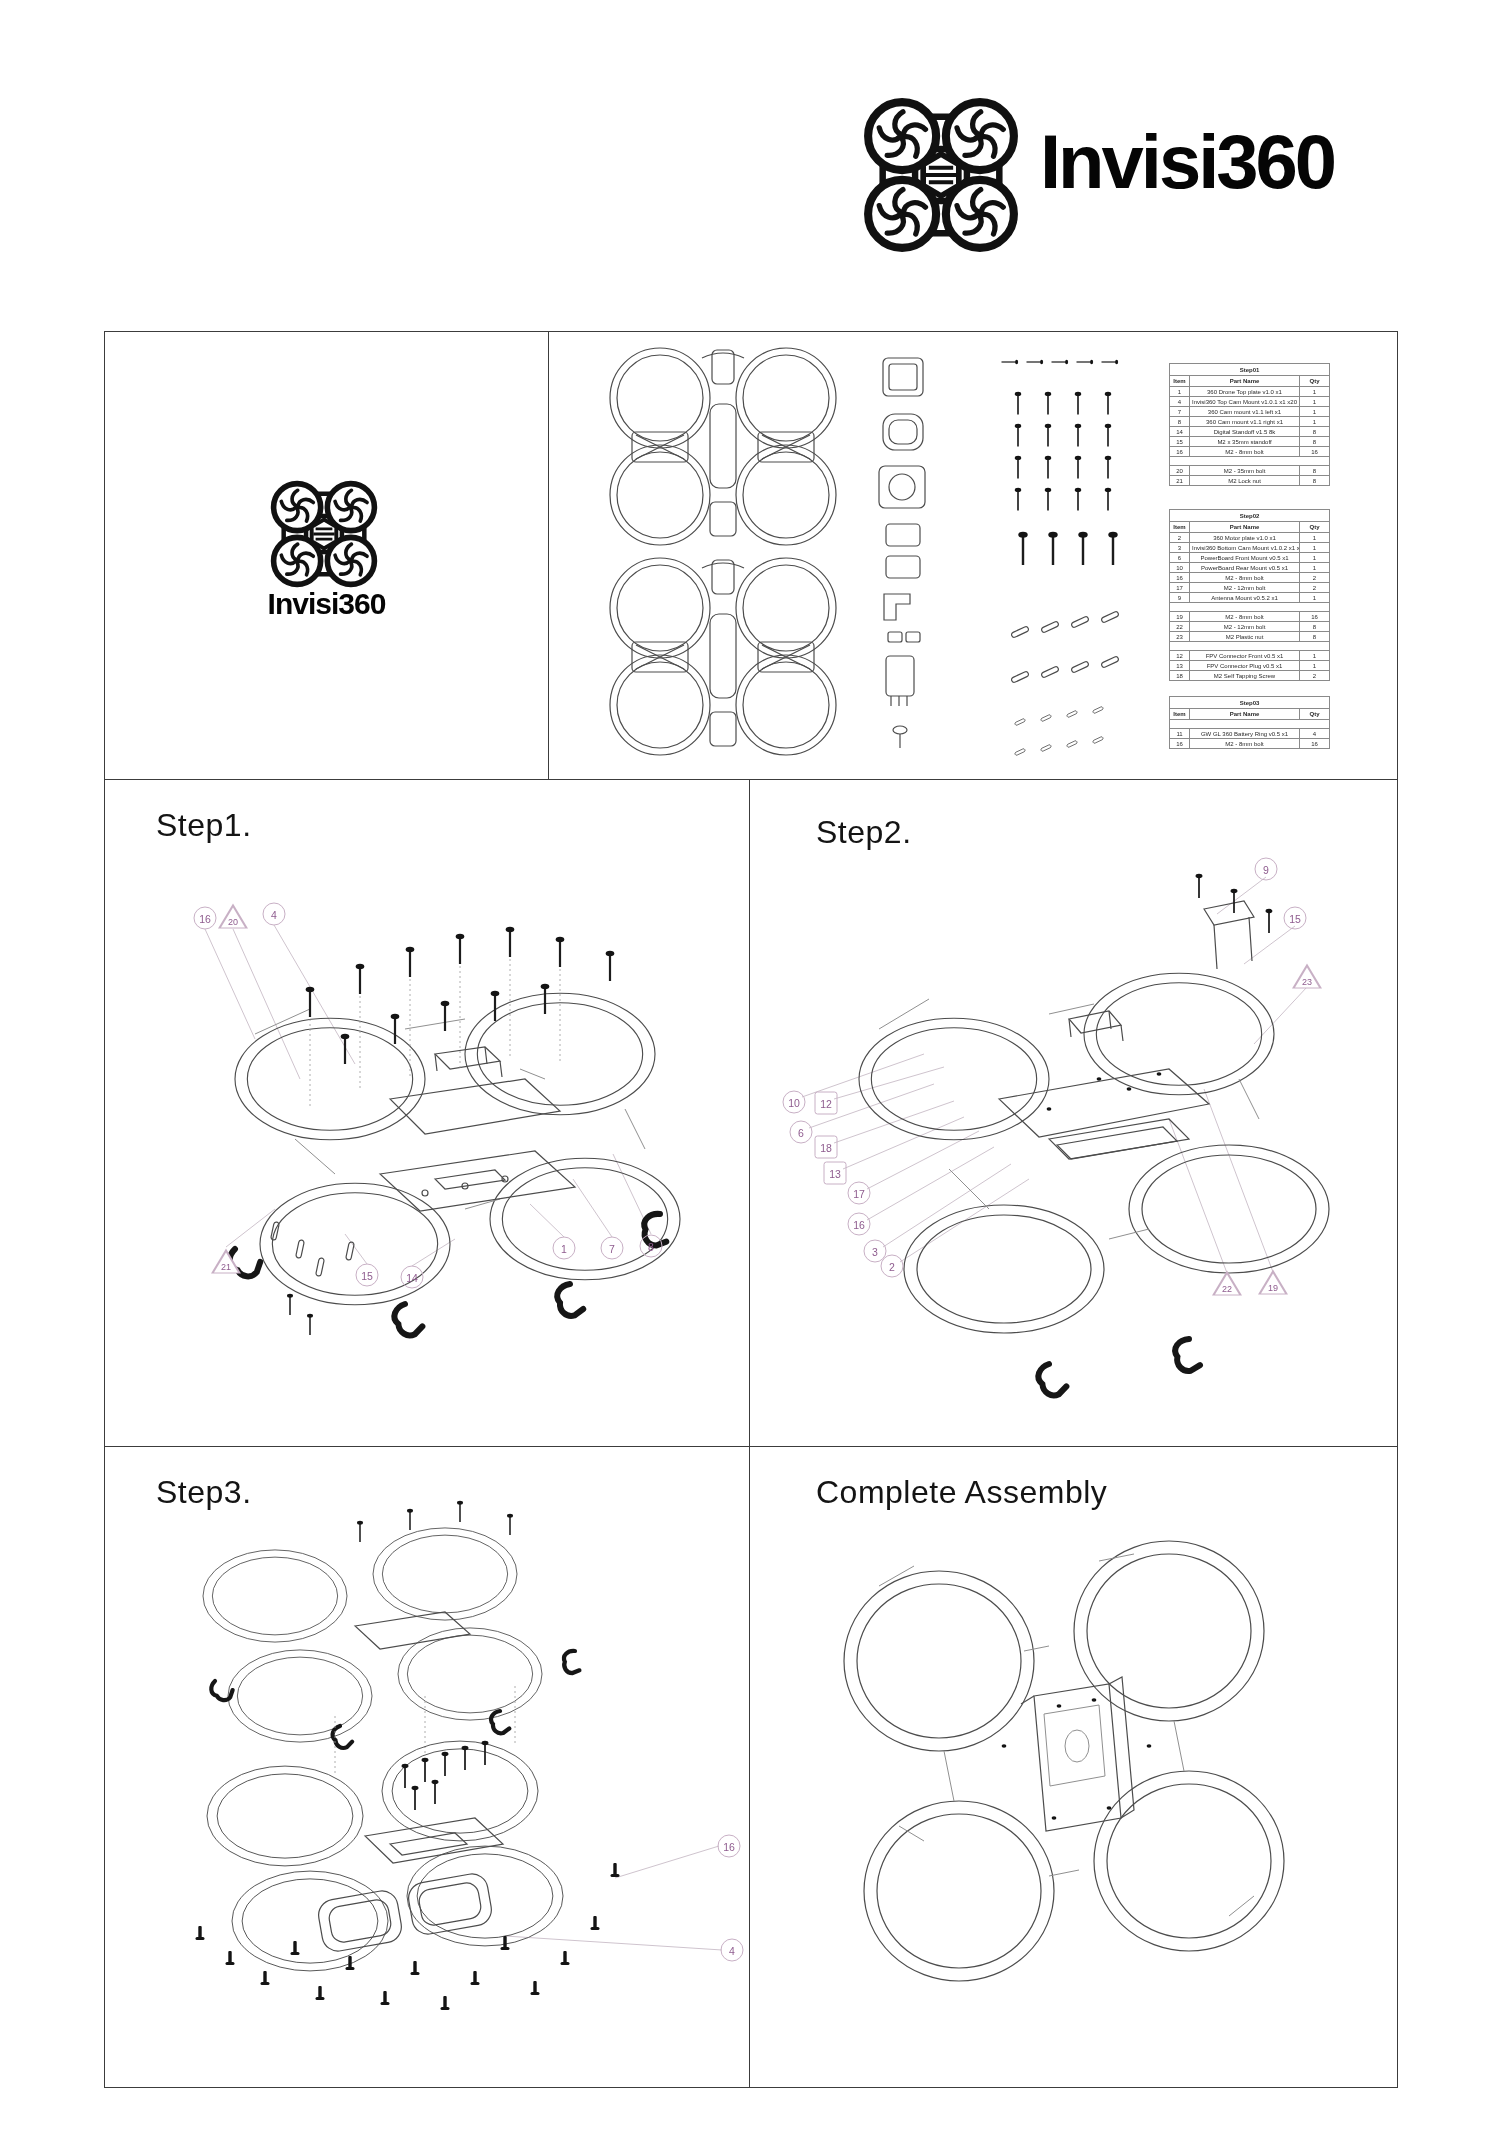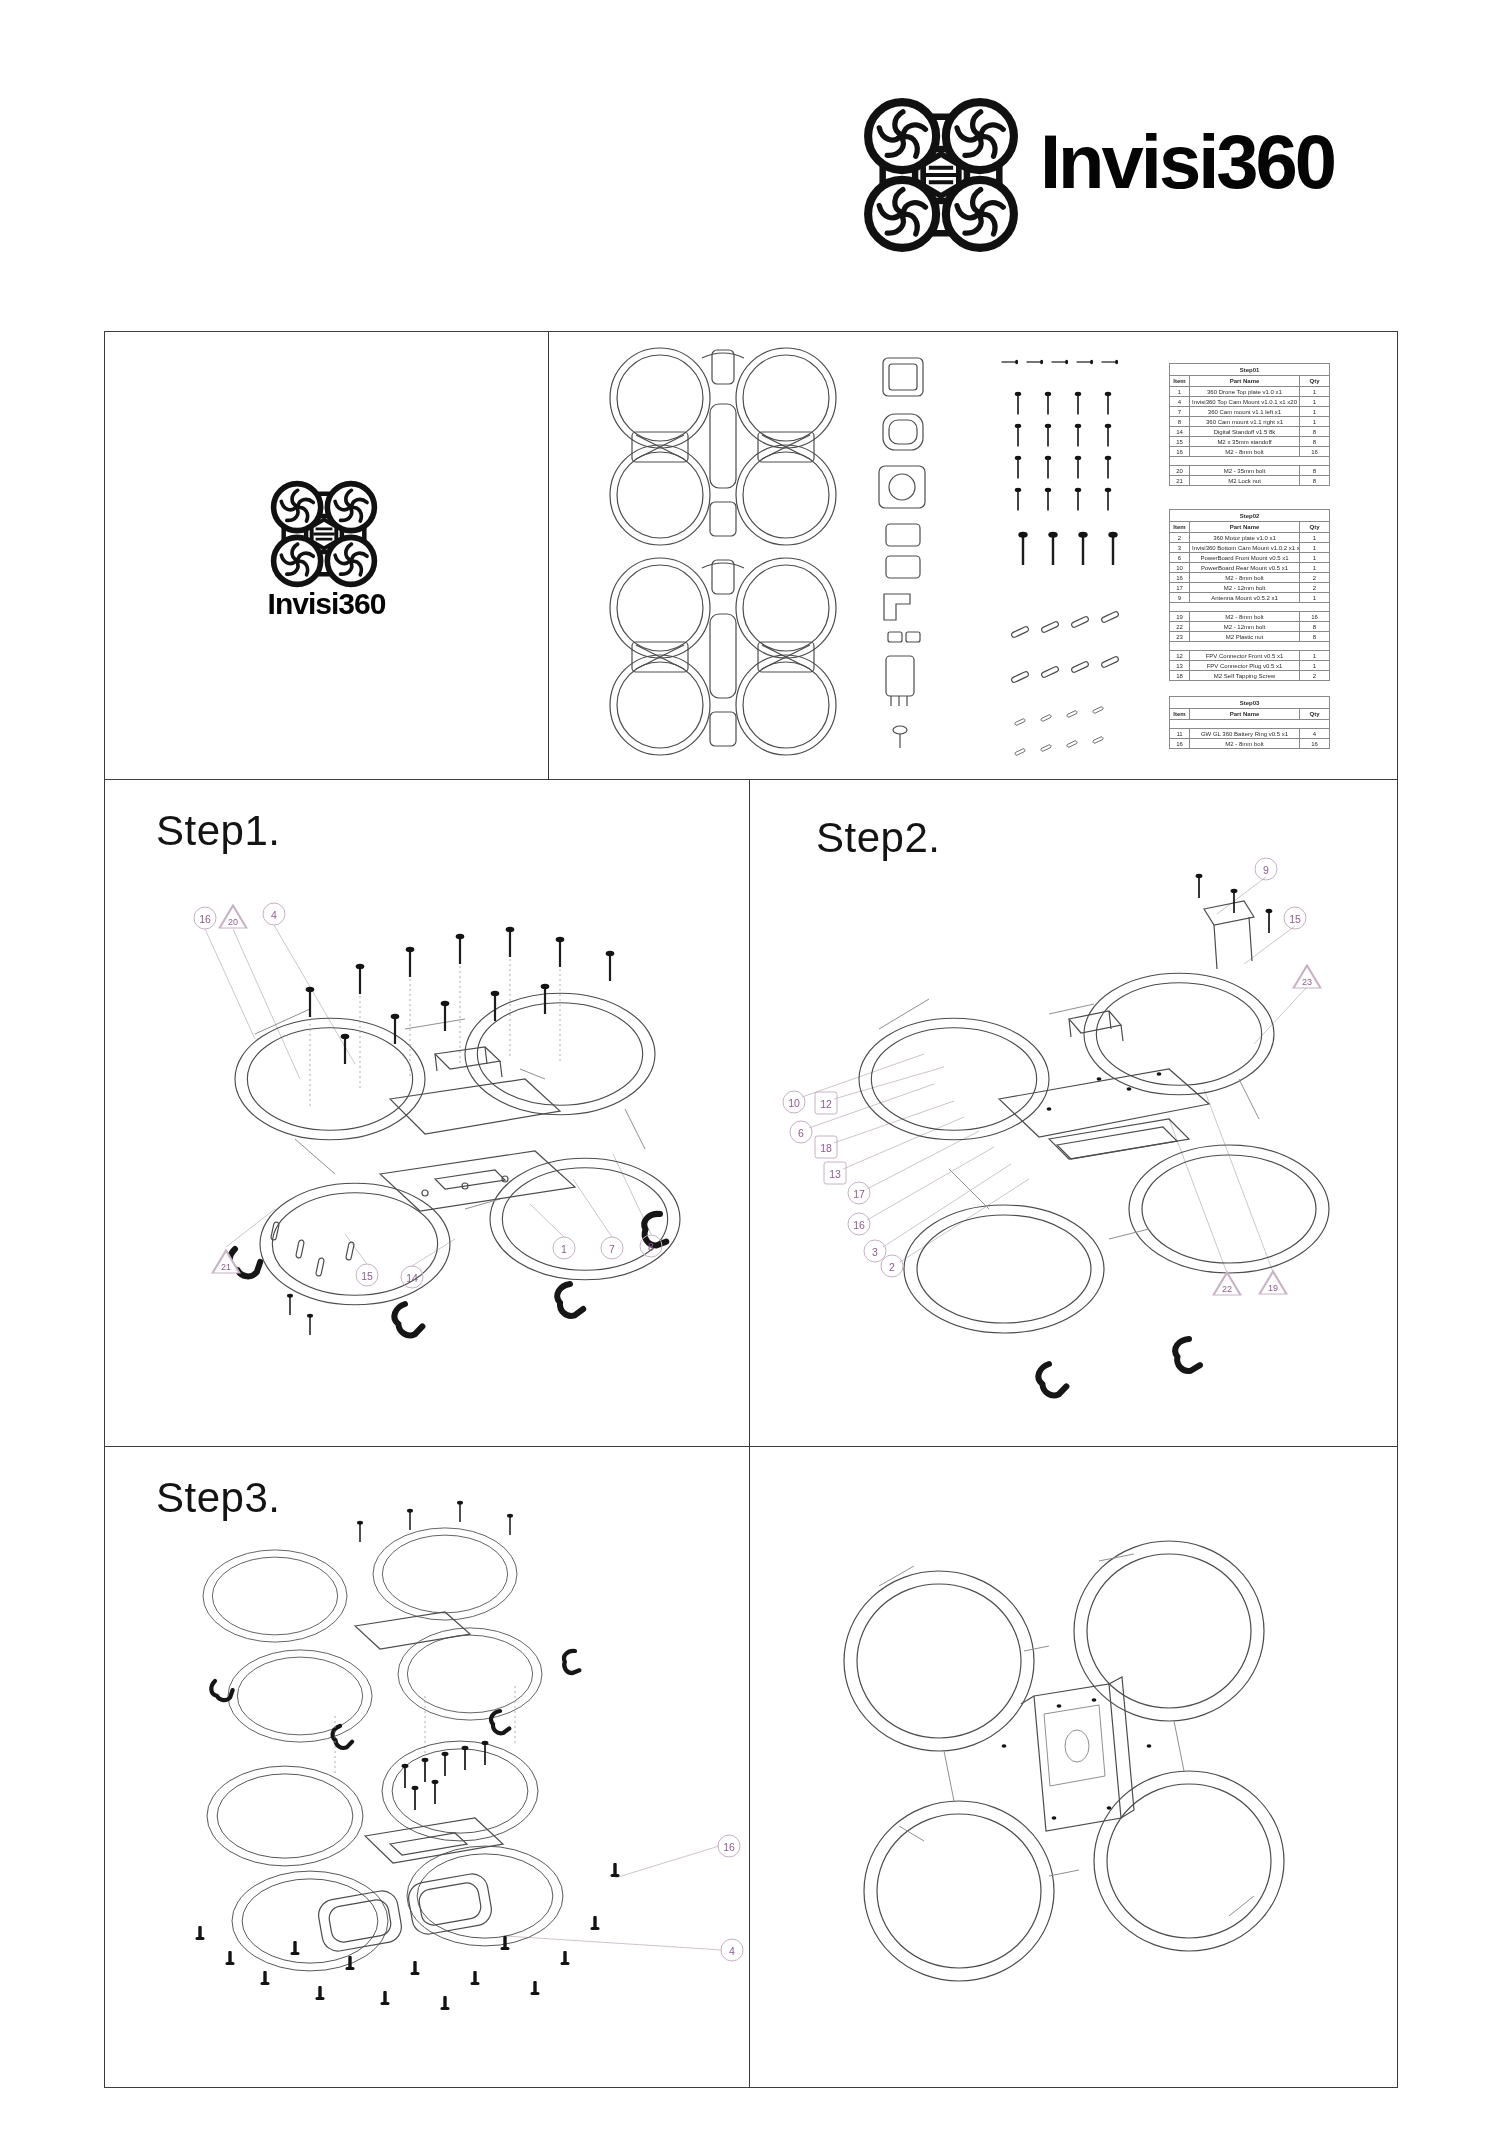--- a/index.html
+++ b/index.html
@@ -7,21 +7,21 @@
         font-family:"Liberation Sans",sans-serif;color:#111;}
   svg{display:block;}
   
   .logo-big{position:absolute;left:860px;top:94px;width:162px;height:162px;}
   .brand-big{position:absolute;left:1040px;top:118px;font-size:76px;font-weight:800;
              letter-spacing:-3px;color:#050505;font-family:"Liberation Sans",sans-serif;}
   
   .grid{position:absolute;left:104px;top:331px;width:1292px;height:1755px;border:1px solid #3c3c3c;}
   .hline,.vline{position:absolute;background:#3c3c3c;}
   .cell{position:absolute;}
-  .step-title{position:absolute;font-size:42px;font-weight:500;color:#141414;letter-spacing:0.5px;}
+  .step-title{position:absolute;font-size:32px;font-weight:500;color:#141414;letter-spacing:0.5px;}
   
   .logo-small-icon{position:absolute;left:163px;top:146px;width:112px;height:112px;}
   .brand-small{position:absolute;left:0;top:255px;width:443px;text-align:center;
                font-size:30px;font-weight:800;letter-spacing:-1px;color:#050505;}
   
   .ptable{position:absolute;border-collapse:collapse;background:#fff;font-size:6px;line-height:1;color:#2a2a2a;table-layout:fixed;}
   .ptable td{border:1px solid #8a8a8a;padding:0 2px;height:9px;text-align:center;overflow:hidden;white-space:nowrap;}
   .ptable .tcap td{height:11px;font-weight:bold;}
   .ptable .thd td{height:10px;font-weight:bold;}
   .ptable .sp td{height:8px;}
@@ -629,20 +629,21 @@
       </svg>
       <div class="co" style="left:624px;top:400px">
           <span class="cl">16</span>
         </div>
       <div class="co" style="left:627px;top:504px">
           <span class="cl">4</span>
         </div>
     </div>
 
     <div class="cell" style="left:644px;top:1114px;width:648px;height:641px">
+      <div class="step-title" style="left:67px;top:28px">Complete Assembly</div>
       <svg class="dwg" width="648" height="641">
         <g class="ln">
           <ellipse cx="190" cy="215" rx="95" ry="90"></ellipse>
             <ellipse cx="190" cy="215" rx="82" ry="77"></ellipse>
           <ellipse cx="420" cy="185" rx="95" ry="90"></ellipse>
             <ellipse cx="420" cy="185" rx="82" ry="77"></ellipse>
           <ellipse cx="210" cy="445" rx="95" ry="90"></ellipse>
             <ellipse cx="210" cy="445" rx="82" ry="77"></ellipse>
           <ellipse cx="440" cy="415" rx="95" ry="90"></ellipse>
             <ellipse cx="440" cy="415" rx="82" ry="77"></ellipse>

